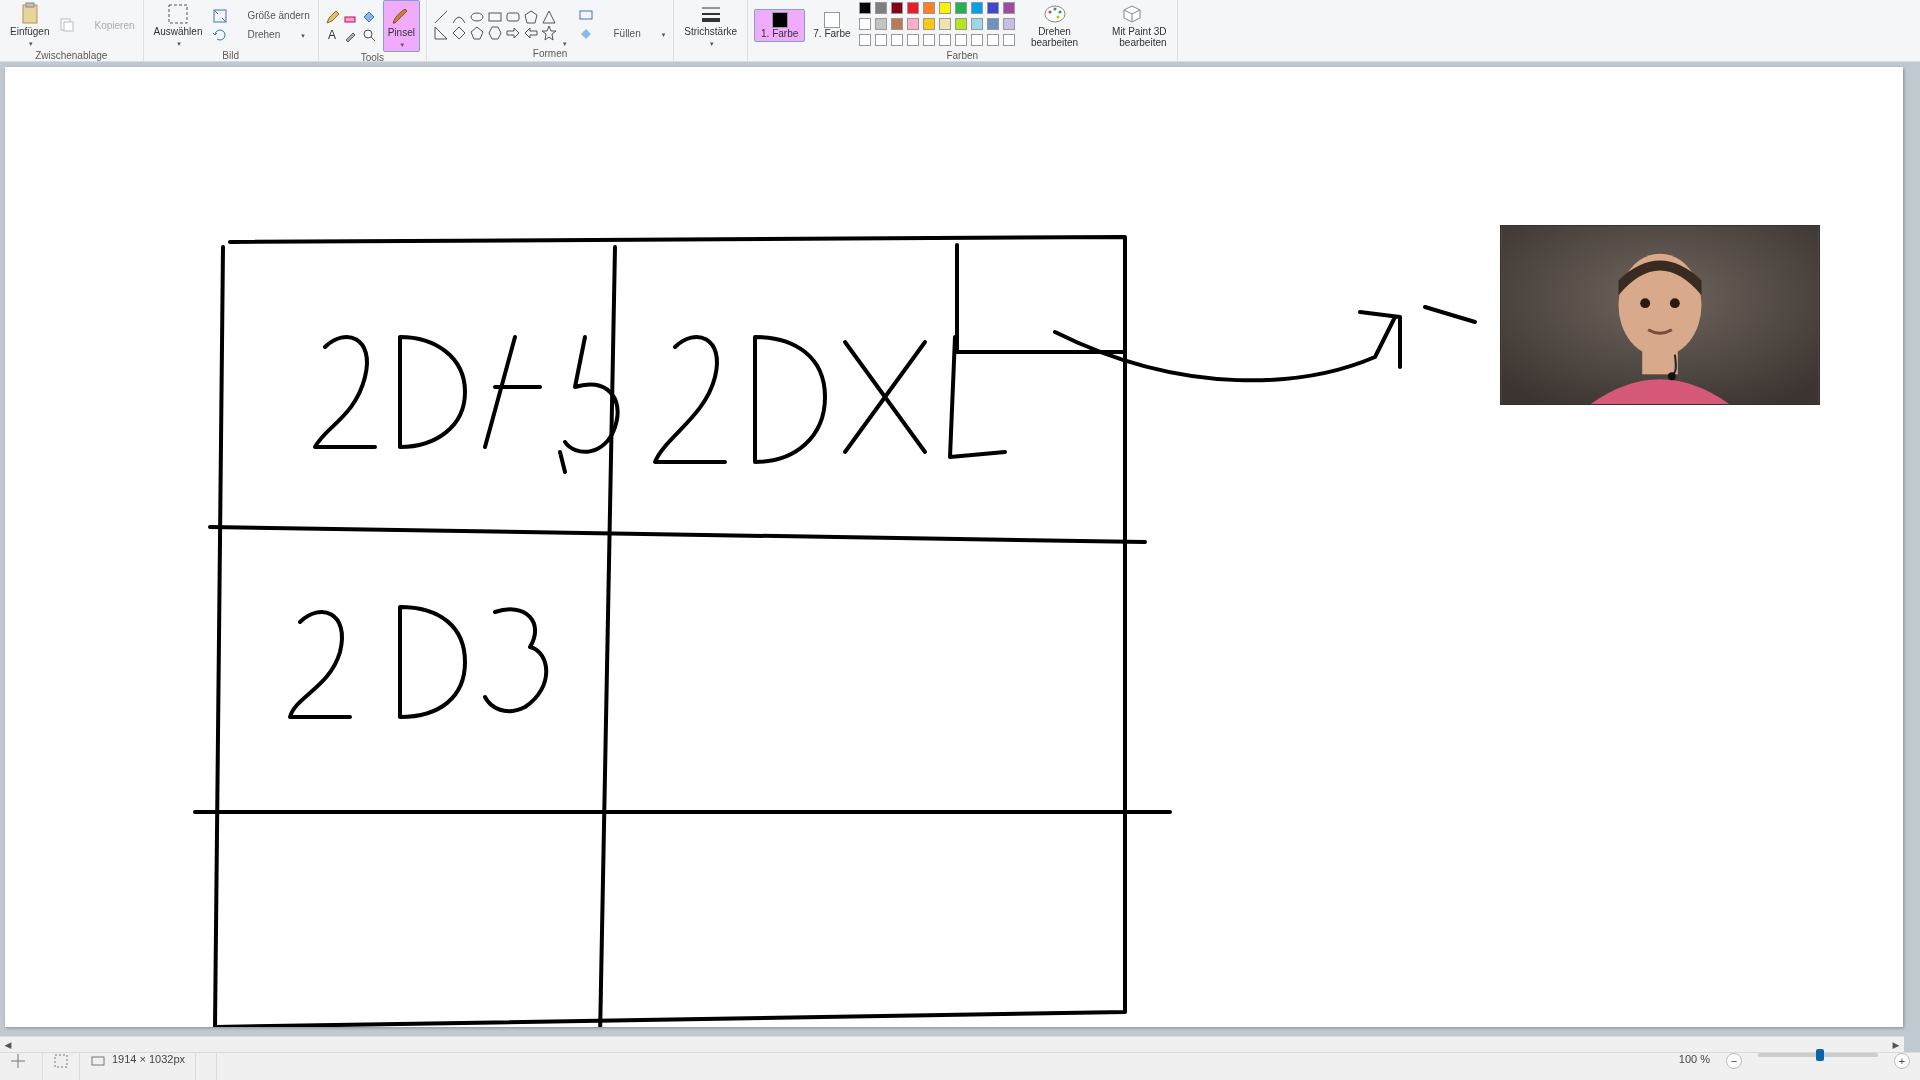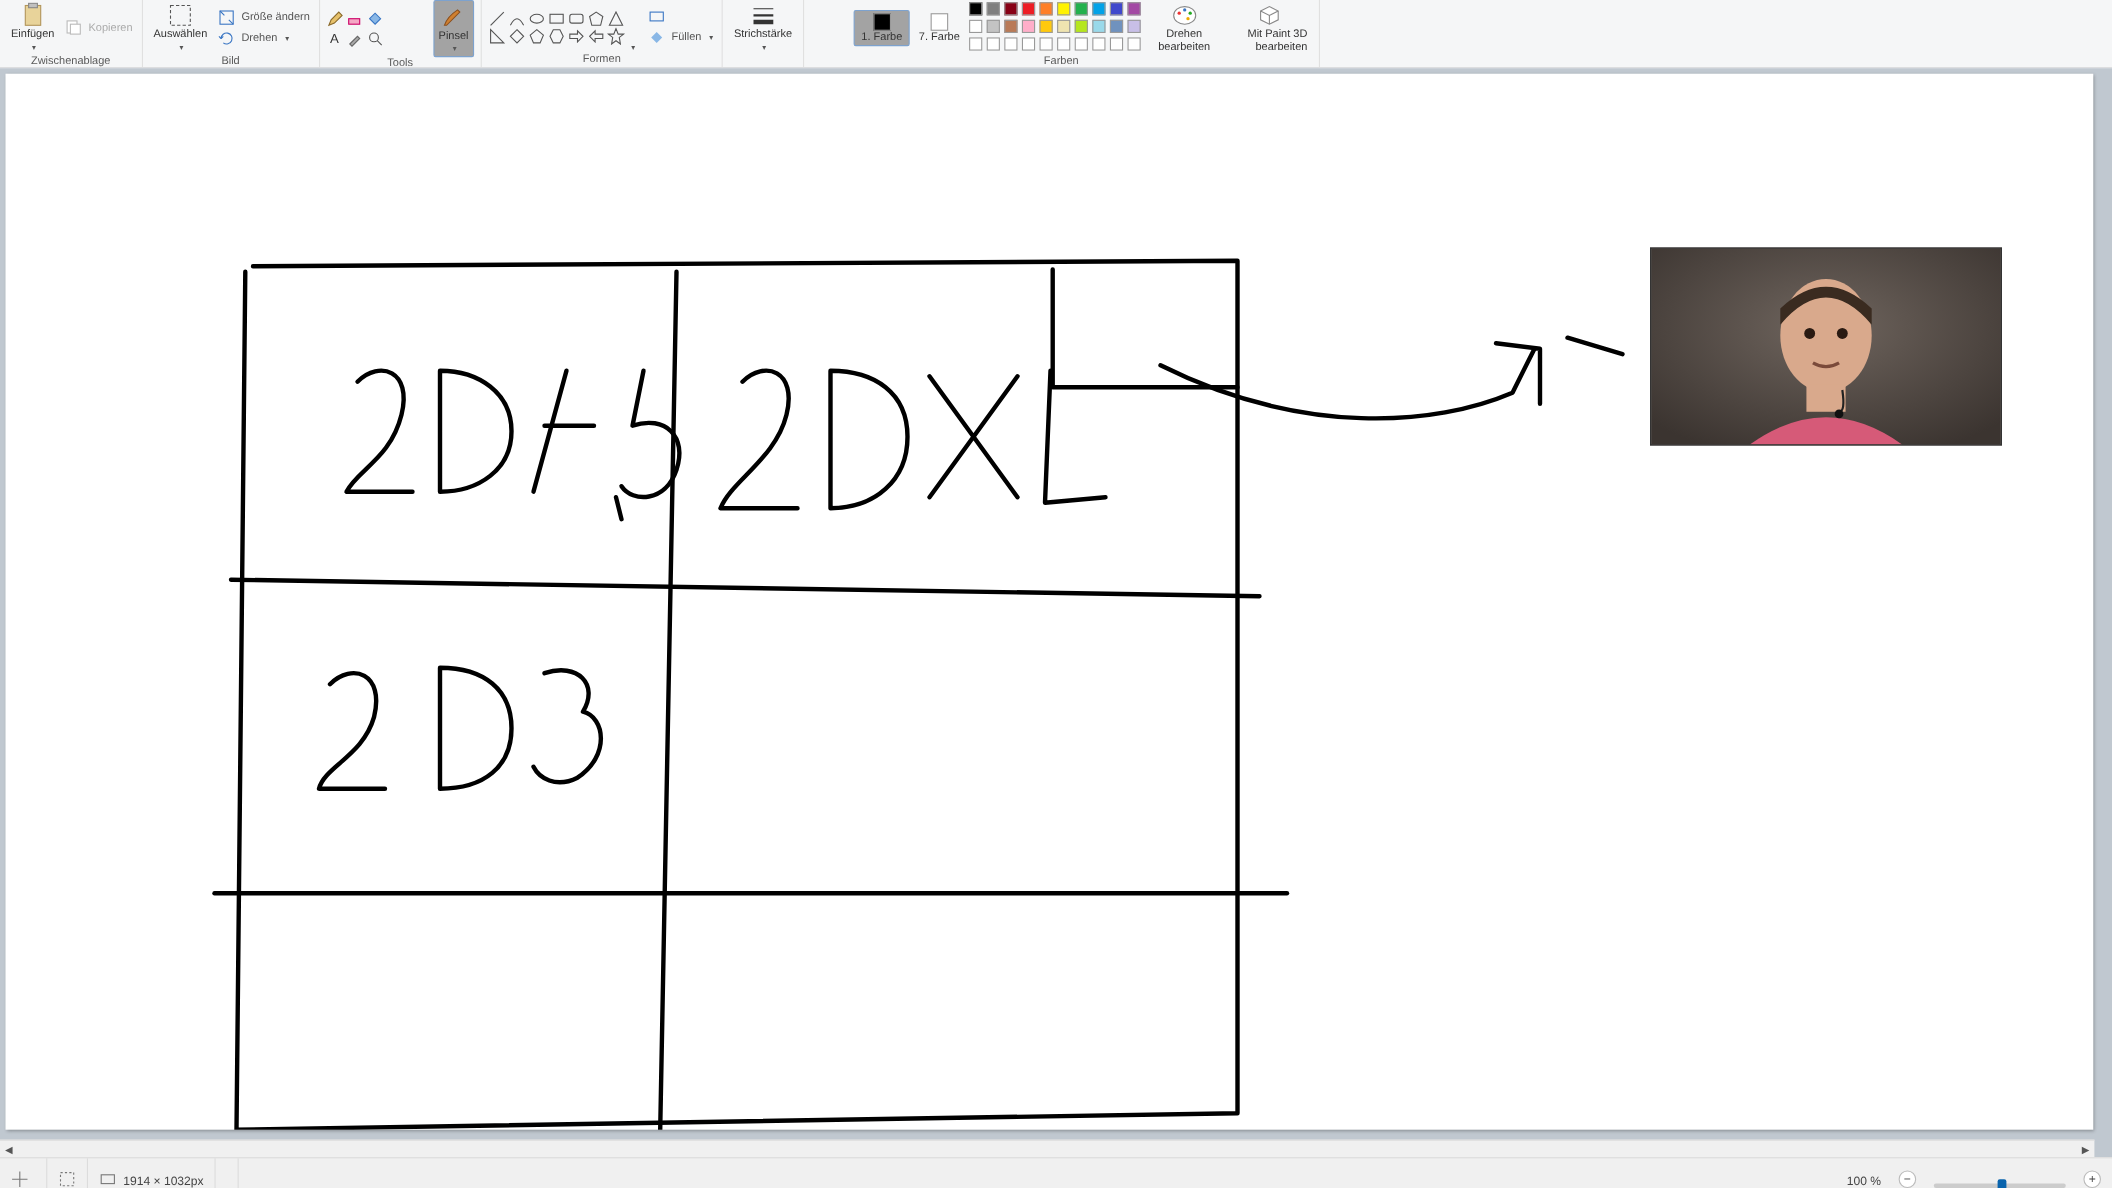--- a/index.html
+++ b/index.html
@@ -41,29 +41,28 @@
   .btn {
     display: flex;
     flex-direction: column;
     align-items: center;
     padding: 2px 4px;
     cursor: pointer;
     font-size: 10px;
     color: #333;
   }
   .btn.active {
-    background: #a3a3a3;
+    background: #f0abfc;
     border: 1px solid #7da2ce;
     border-radius: 2px;
-    margin-left: 39px;
   }
   .btn-mini {
     display: flex;
     align-items: center;
-    gap: 5px;
+    gap: 19px;
     font-size: 10px;
     color: #555;
     padding: 1px 2px;
     cursor: pointer;
   }
   .btn-mini.dim { color: #aaa; }
   .stacked { display: flex; flex-direction: column; gap: 1px; }
   .icon { width: 16px; height: 16px; display: inline-flex; align-items: center; justify-content: center; }
   .icon.big { width: 24px; height: 24px; }
   .swatch { width: 16px; height: 16px; border: 1px solid #999; }
@@ -92,21 +91,21 @@
     background: #f0f0f0; border-top: 1px solid #dadada;
     display: flex; align-items: center; justify-content: space-between;
   }
   .scroll-btn { width: 16px; height: 16px; display:flex;align-items:center;justify-content:center;color:#555;font-size:9px;cursor:pointer; }
 
   .statusbar {
     position: absolute; bottom: 0; left: 0; right: 0;
     height: 28px; background: #f0f0f0; border-top: 1px solid #dadada;
     display: flex; align-items: center; font-size: 11px; color: #444;
   }
-  .status-cell { display:flex; align-items:flex-end; gap:6px; padding: 0 10px; border-right: 1px solid #dcdcdc; height: 100%; }
+  .status-cell { display:flex; align-items:flex-start; gap:6px; padding: 0 10px; border-right: 1px solid #dcdcdc; height: 100%; }
   .status-spacer { flex: 1; }
   .zoom-slider { width: 120px; height: 4px; background: #ccc; position: relative; border-radius: 2px; }
   .zoom-thumb { position:absolute; left: 58px; top:-4px; width:8px; height:12px; background:#0a64ad; border-radius:2px; }
   .zoom-btn { width:16px;height:16px;border:1px solid #bbb;border-radius:8px;display:flex;align-items:center;justify-content:center;font-size:11px;cursor:pointer;background:#fff; }
 
   .webcam {
     position: absolute;
     top: 225px; left: 1500px;
     width: 320px; height: 180px;
     background: #4a4542;

